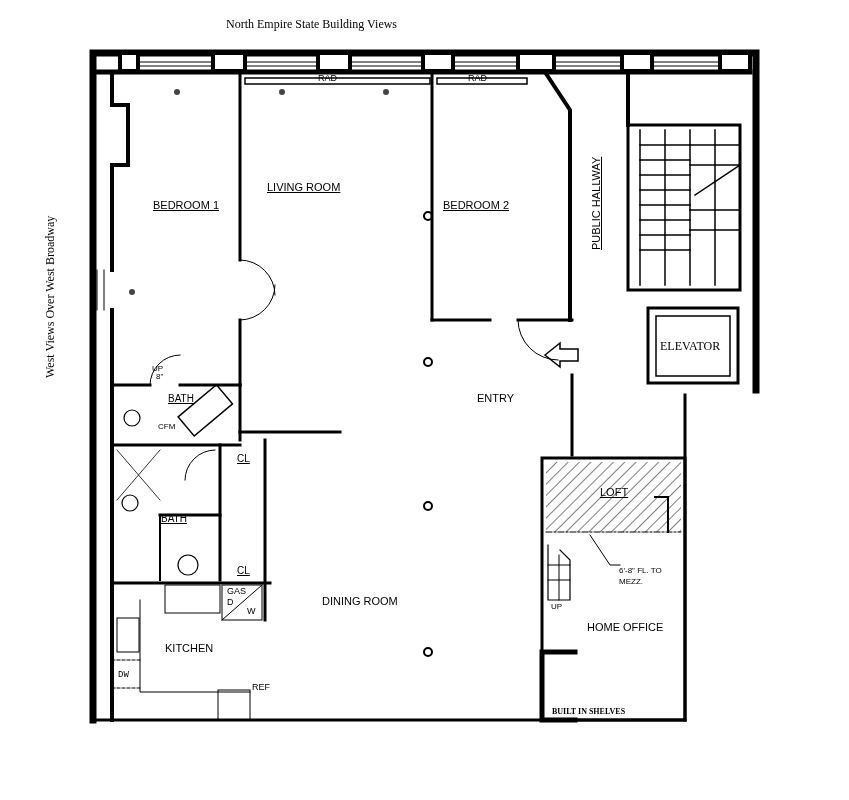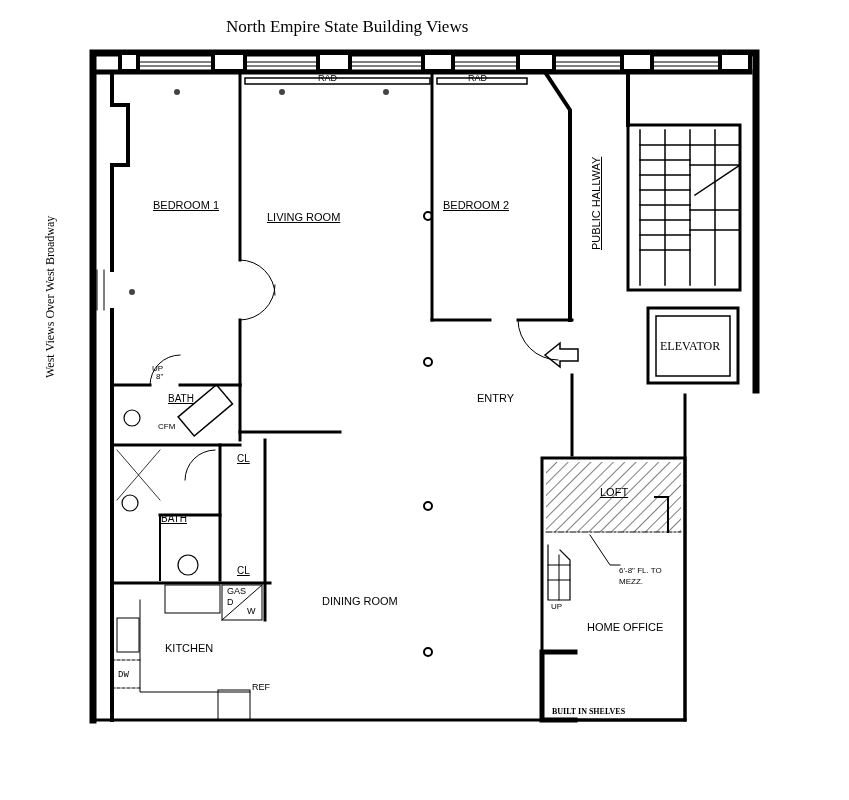--- a/index.html
+++ b/index.html
@@ -1,20 +1,20 @@
 <!DOCTYPE html>
 <html><head>
 <meta charset="utf-8">
 <style>
   html,body{margin:0;padding:0;background:#fff;}
   body{width:849px;height:800px;position:relative;overflow:hidden;font-family:"Liberation Sans",sans-serif;}
   .serif{font-family:"Liberation Serif",serif;}
   .lbl{position:absolute;font-size:11px;color:#000;white-space:nowrap;line-height:1;}
   .u{text-decoration:underline;}
-  .title{position:absolute;font-size:17px;}
+  .title{position:absolute;font-size:12px;}
   .vt{position:absolute;transform:rotate(-90deg);transform-origin:left top;white-space:nowrap;}
   svg{position:absolute;left:0;top:0;}
 </style>
 </head>
 <body>
 
 <div>
 <svg width="849" height="800" viewBox="0 0 849 800">
   <defs>
     <pattern id="hatch" width="8" height="8" patternUnits="userSpaceOnUse" patternTransform="rotate(45)">
@@ -142,21 +142,21 @@
   </g>
 </svg>
 
 <div class="title serif" style="left:226px;top:17px;">North Empire State Building Views</div>
 <div class="vt serif" style="left:43px;top:378px;font-size:12px;">West Views Over West Broadway</div>
 
 <div class="lbl" style="left:318px;top:74px;font-size:9px;">RAD</div>
 <div class="lbl" style="left:468px;top:74px;font-size:9px;">RAD</div>
 
 <div class="lbl u" style="left:117px;top:200px;margin-left:36px;">BEDROOM 1</div>
-<div class="lbl u" style="left:267px;top:212px;">LIVING ROOM</div>
+<div class="lbl u" style="left:267px;top:182px;">LIVING ROOM</div>
 <div class="lbl u" style="left:443px;top:200px;">BEDROOM 2</div>
 <div class="vt u" style="left:590px;top:250px;font-size:11px;">PUBLIC HALLWAY</div>
 <div class="lbl serif" style="left:660px;top:340px;font-size:12px;text-align:right;">ELEVATOR</div>
 <div class="lbl" style="left:477px;top:393px;">ENTRY</div>
 
 <div class="lbl" style="left:152px;top:365px;font-size:8px;">UP</div>
 <div class="lbl" style="left:156px;top:373px;font-size:8px;">8"</div>
 <div class="lbl u" style="left:168px;top:394px;font-size:10px;">BATH</div>
 <div class="lbl" style="left:158px;top:423px;font-size:8px;">CFM</div>
 <div class="lbl u" style="left:237px;top:454px;font-size:10px;">CL</div>

